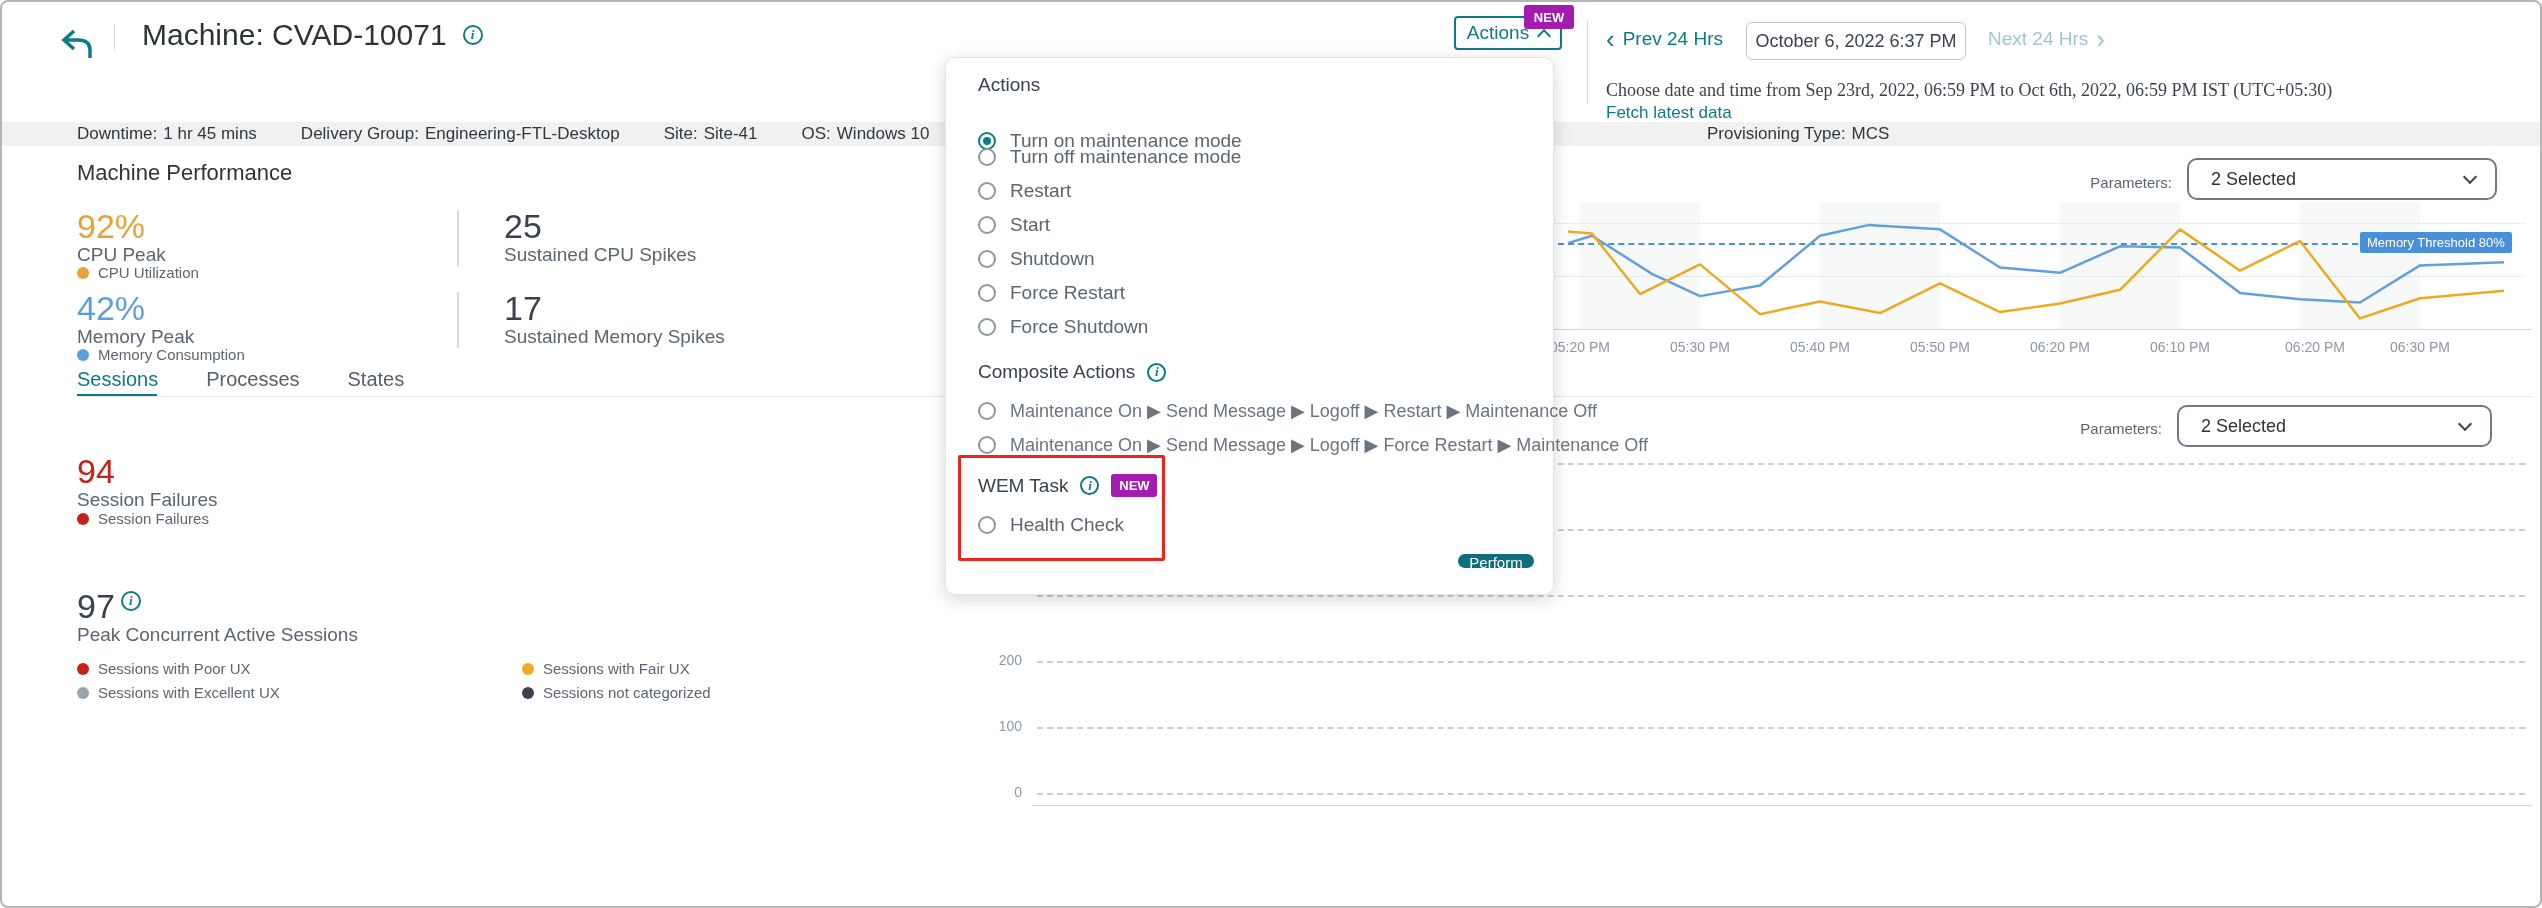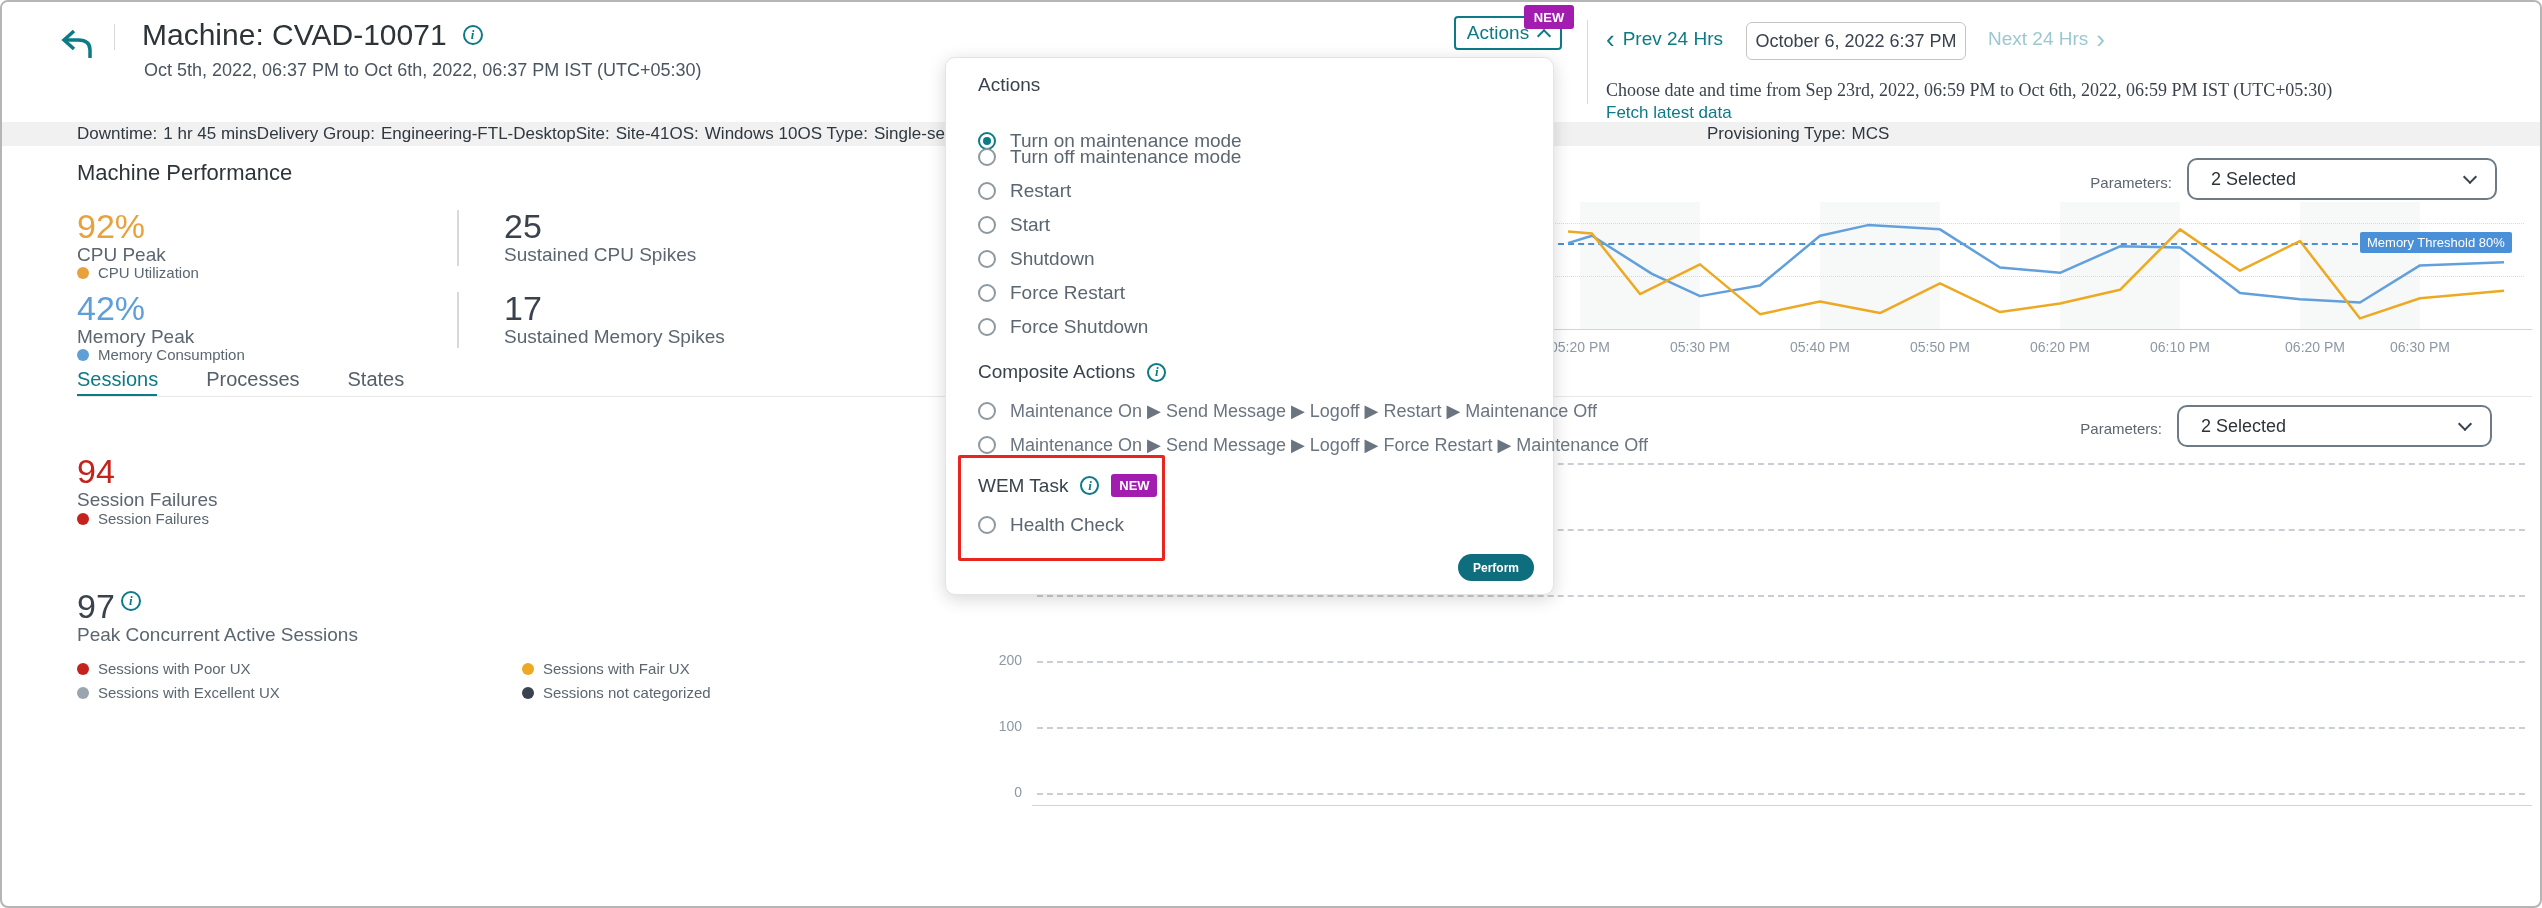--- a/index.html
+++ b/index.html
@@ -83,41 +83,40 @@
   }
   .panel-title { font-size:19px; color:#3a434d; }
   .radio-row { display:flex; align-items:center; gap:14px; cursor:pointer; }
   .radio { width:18px; height:18px; border-radius:50%; border:2px solid #8e989f; background:#fff; flex:0 0 auto; position:relative; }
   .radio.sel { border-color:#0c7a87; }
   .radio.sel::after { content:""; position:absolute; left:3px; top:3px; width:8px; height:8px; border-radius:50%; background:#0c7a87; }
   .radio-label { font-size:19px; color:#5b6670; white-space:nowrap; }
   .comp-label { font-size:18px; color:#6a7580; white-space:nowrap; }
   .red-rect { border:3px solid #e8261f; border-radius:2px; z-index:41; }
   .perform-btn {
-    background:#0f6e7d; color:#fff; font-size:12px; font-weight:700;
-    border:none; border-radius:14px; width:76px; height:27px; cursor:pointer;
+    background:#0f6e7d; color:#fff; font-size:15px; font-weight:400;
+    border:none; border-radius:14px; width:76px; height:14px; cursor:pointer;
   }
   svg.lines { position:absolute; left:0; top:0; z-index:5; pointer-events:none; }
 </style>
 </head>
 <body>
 
 <div class="abs" style="left:0;top:0;width:2542px;height:120px;background:#fff;">
   <div class="abs" style="left:52px;top:24px;width:44px;height:36px;cursor:pointer;">
     <svg width="44" height="36" viewBox="0 0 44 36">
       <path d="M36 32 V24 Q36 14 24 14 H12" fill="none" stroke="#0c7a87" stroke-width="3.5"></path>
       <path d="M20 5 L10 14 L20 23" fill="none" stroke="#0c7a87" stroke-width="3.5"></path>
     </svg>
   </div>
   <div class="abs vdiv" style="left:112px;top:22px;height:26px;"></div>
   <div class="abs" style="left:140px;top:16px;display:flex;align-items:center;gap:16px;">
     <span class="hdr-title">Machine: CVAD-10071</span>
     <span class="info-icon">i</span>
   </div>
-  <div class="abs hdr-sub" style="left:142px;top:58px;">Oct 5th, 2022, 06:37 PM to Oct 6th, 2022, 06:37 PM IST (UTC+05:30)</div>
 
   <div class="abs actions-btn" style="left:1452px;top:14px;">
     <span>Actions</span>
     <span class="chev up"></span>
   </div>
   <div class="abs new-badge" style="left:1522px;top:3px;width:50px;height:24px;z-index:45;">NEW</div>
 
   <div class="abs vdiv" style="left:1585px;top:18px;height:84px;"></div>
 
   <div class="abs navlink teal" style="left:1604px;top:26px;">
@@ -129,21 +128,21 @@
   </div>
   <div class="abs navlink" style="left:1986px;top:26px;color:#9bc8d0;">
     <span>Next 24 Hrs</span>
     <span class="glyph">›</span>
   </div>
   <div class="abs hint" style="left:1604px;top:78px;font-family:Liberation Serif, serif;">Choose date and time from Sep 23rd, 2022, 06:59 PM to Oct 6th, 2022, 06:59 PM IST (UTC+05:30)</div>
   <div class="abs link" style="left:1604px;top:101px;">Fetch latest data</div>
 </div>
 
 <div class="abs info-bar">
-  <div style="display:flex;margin-left:75px;">
+  <div style="display:flex;gap:44px;margin-left:75px;">
     <span class="info-item"><b>Downtime:</b><span>1 hr 45 mins</span></span>
     <span class="info-item"><b>Delivery Group:</b><span>Engineering-FTL-Desktop</span></span>
     <span class="info-item"><b>Site:</b><span>Site-41</span></span>
     <span class="info-item"><b>OS:</b><span>Windows 10</span></span>
     <span class="info-item"><b>OS Type:</b><span>Single-session</span></span>
   </div>
   <span class="abs info-item" style="left:1515px;top:2px;">g-51</span>
   <span class="abs info-item" style="left:1705px;top:2px;">
     <b>Provisioning Type:</b><span>MCS</span>
   </span>

